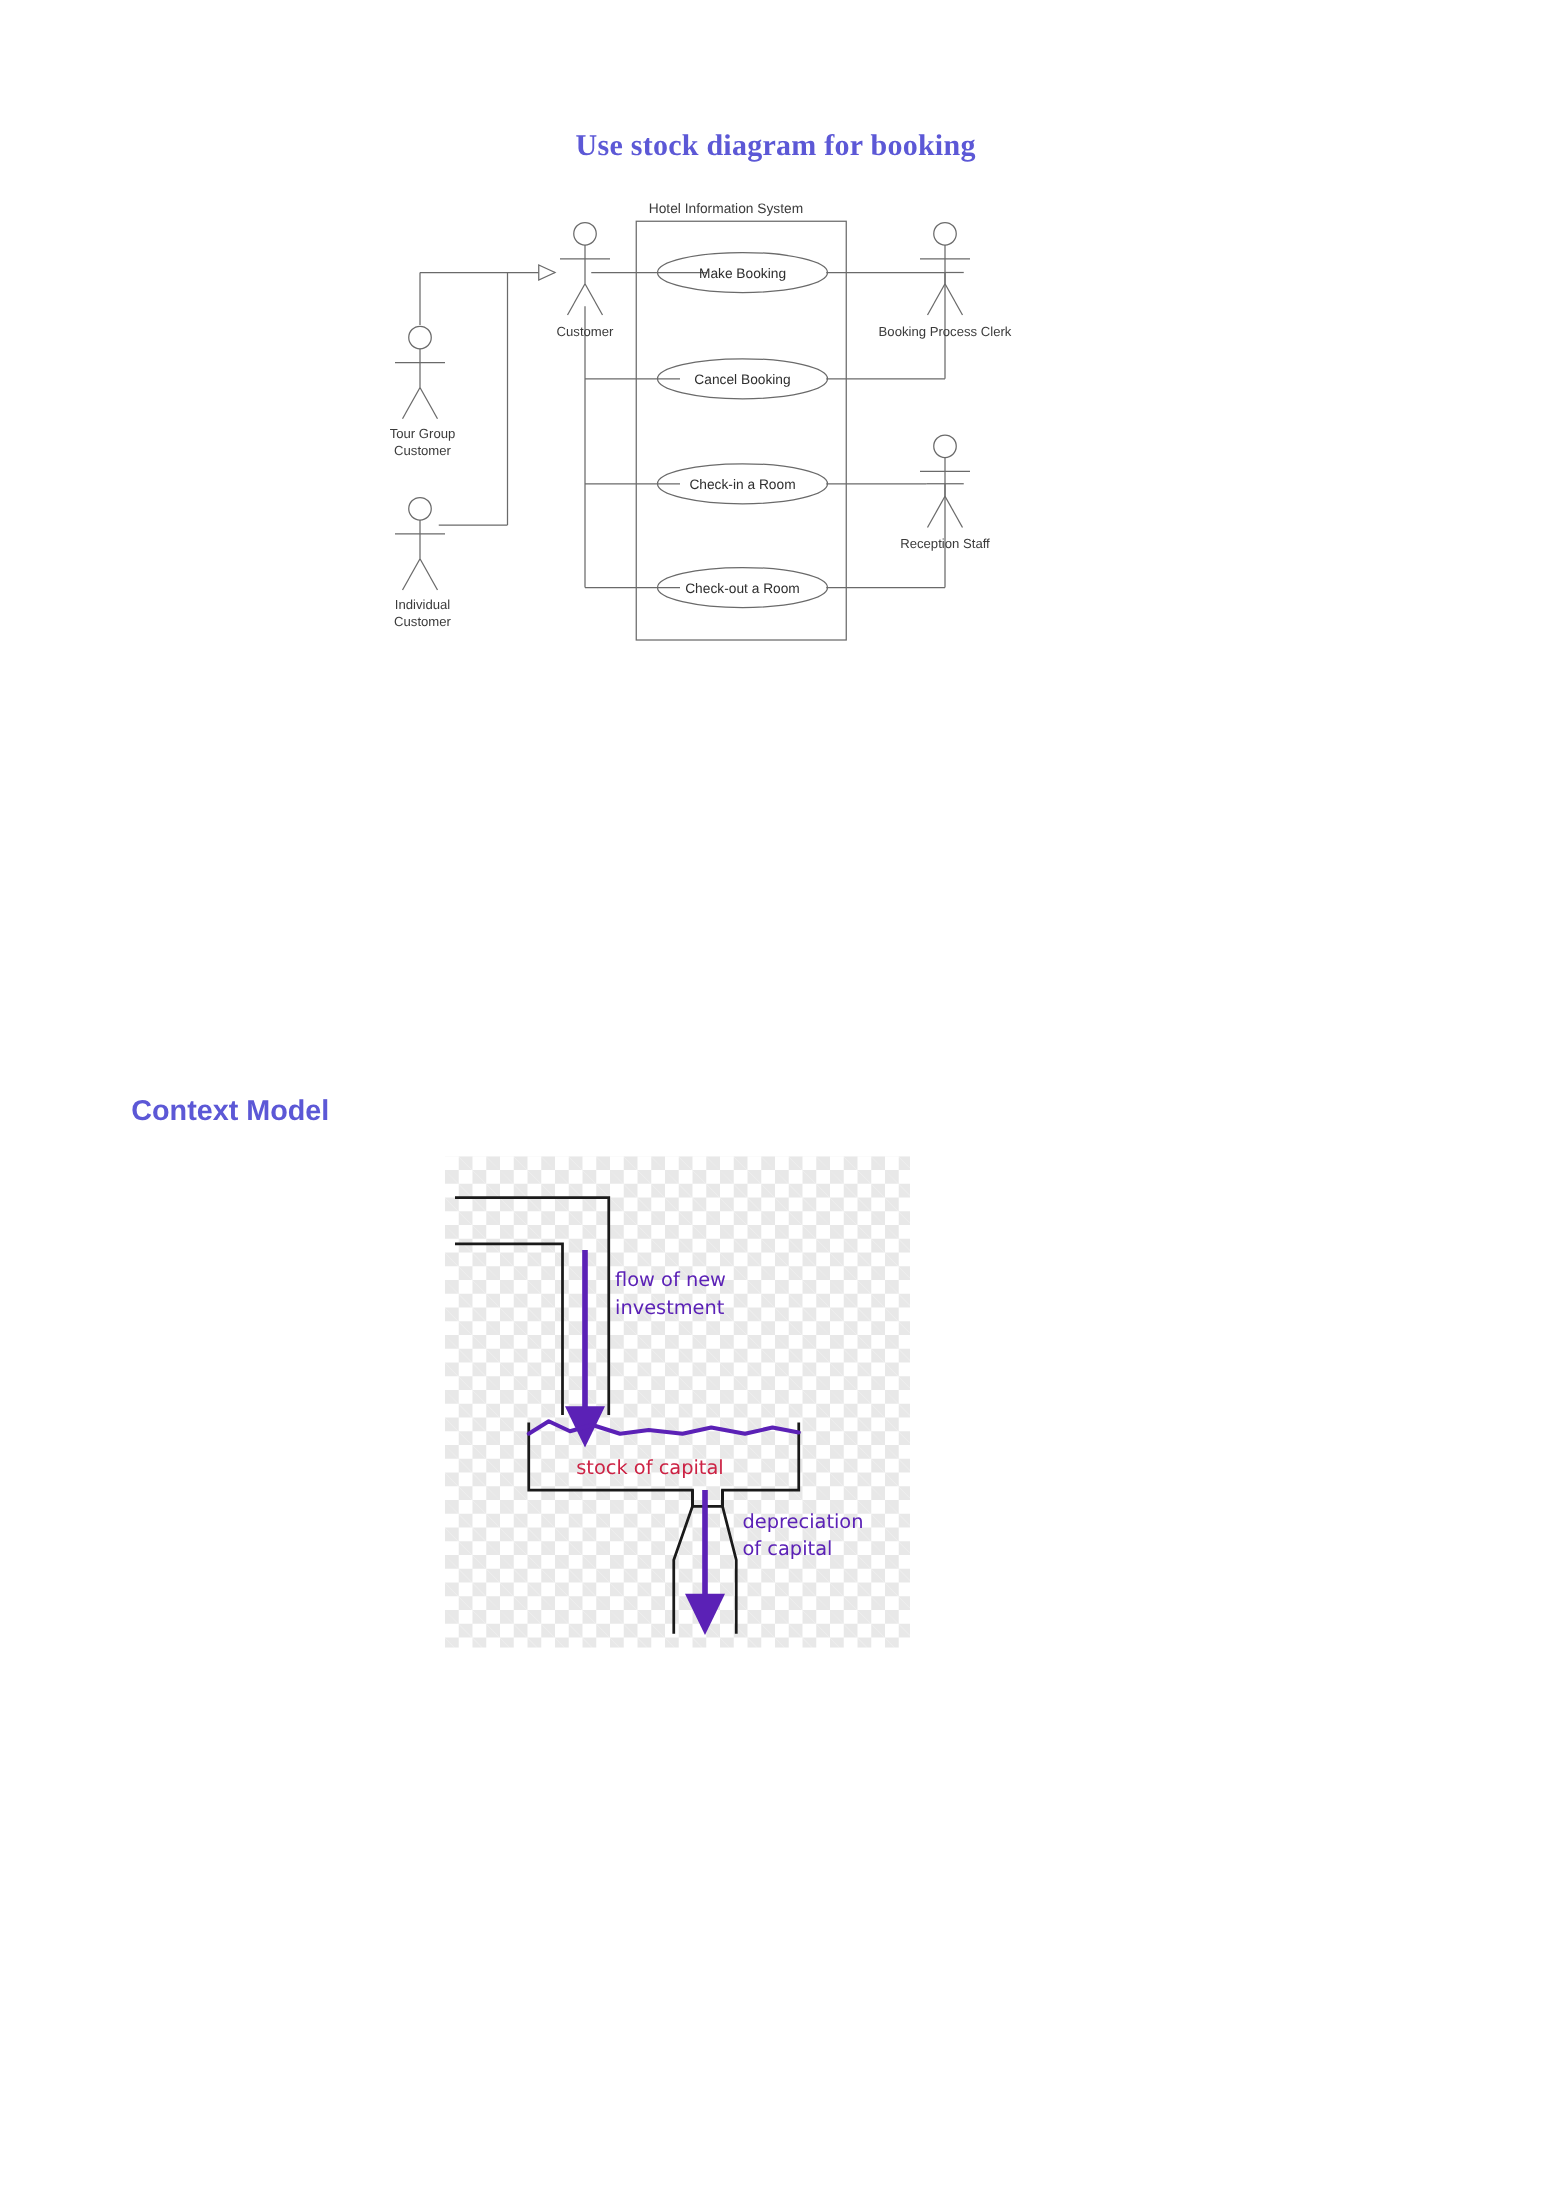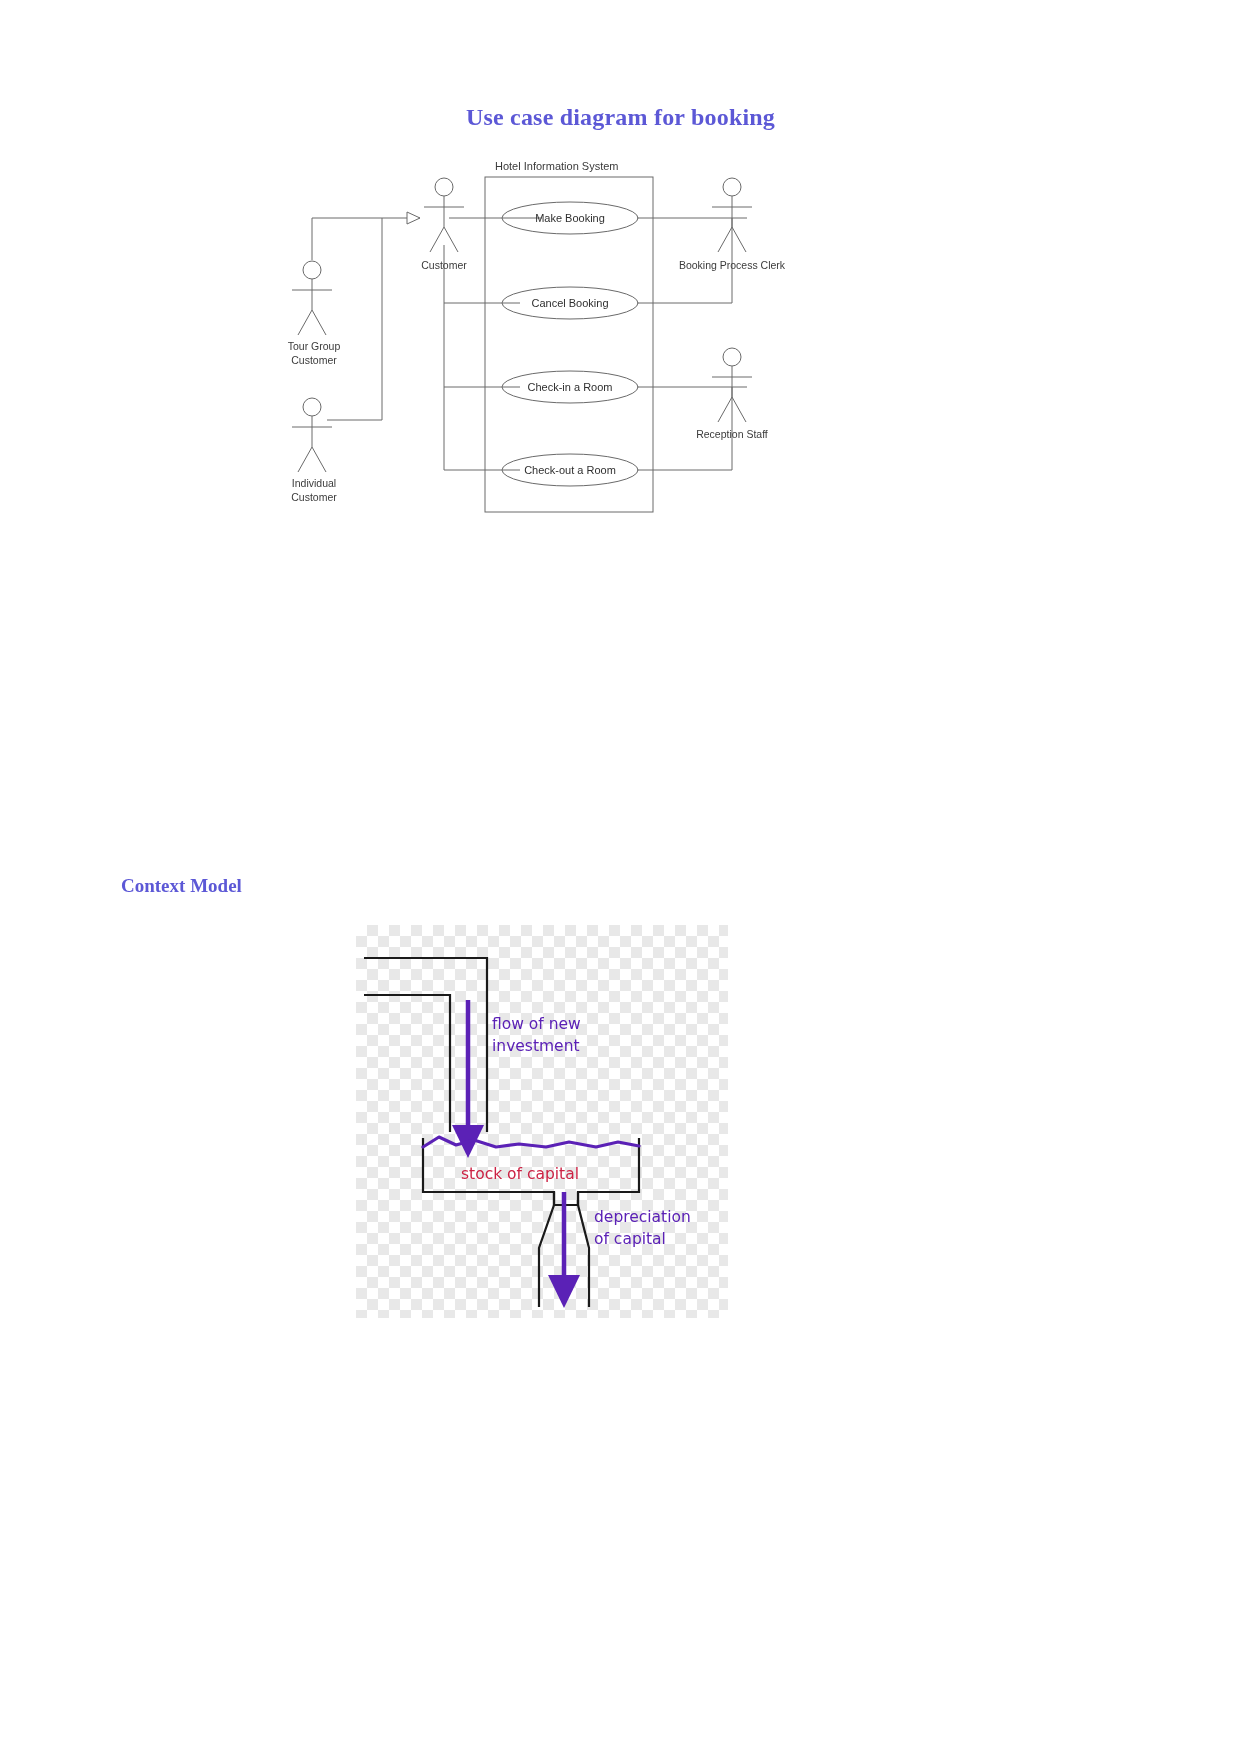--- a/index.html
+++ b/index.html
@@ -28,32 +28,32 @@
     top: 104px;
     text-align: center;
     font-family: "Liberation Serif", "DejaVu Serif", serif;
     font-weight: bold;
     font-size: 24px;
     color: #5c58d6;
     letter-spacing: 0.2px;
   }
   .section-heading {
     position: absolute;
-    left: 121px;
+    left: 105px;
     top: 875px;
-    font-family: Liberation Serif, serif;
+    font-family: Liberation Sans, sans-serif;
     font-weight: bold;
-    font-size: 19px;
+    font-size: 23px;
     color: #5c58d6;
   }
 
   
   .uml-wrap {
     position: absolute;
-    left: 252px;
+    left: 276px;
     top: 155px;
     width: 600px;
     height: 370px;
   }
   .uml-wrap svg { display: block; }
   .uml-label {
     font-family: "Liberation Sans", "DejaVu Sans", sans-serif;
     font-size: 10.5px;
     fill: #3b3b3b;
   }
@@ -98,21 +98,21 @@
     font-family: "DejaVu Sans", "Liberation Sans", sans-serif;
     font-size: 15.5px;
     fill: #cc2244;
   }
 </style>
 </head>
 <body>
 
 <div class="page">
 
-  <div class="doc-title">Use case diagram for booking</div>
+  <div class="doc-title">Use stock diagram for booking</div>
 
   <div class="uml-wrap">
     <svg width="600" height="370" viewBox="0 0 600 370" xmlns="http://www.w3.org/2000/svg">
       <g stroke="#6a6a6a" stroke-width="1" fill="none" shape-rendering="geometricPrecision">
 
         <rect x="233" y="22" width="168" height="335"></rect>
 
         <path d="M 60 63 L 60 105"></path>
         <path d="M 60 63 L 155 63"></path>
 

